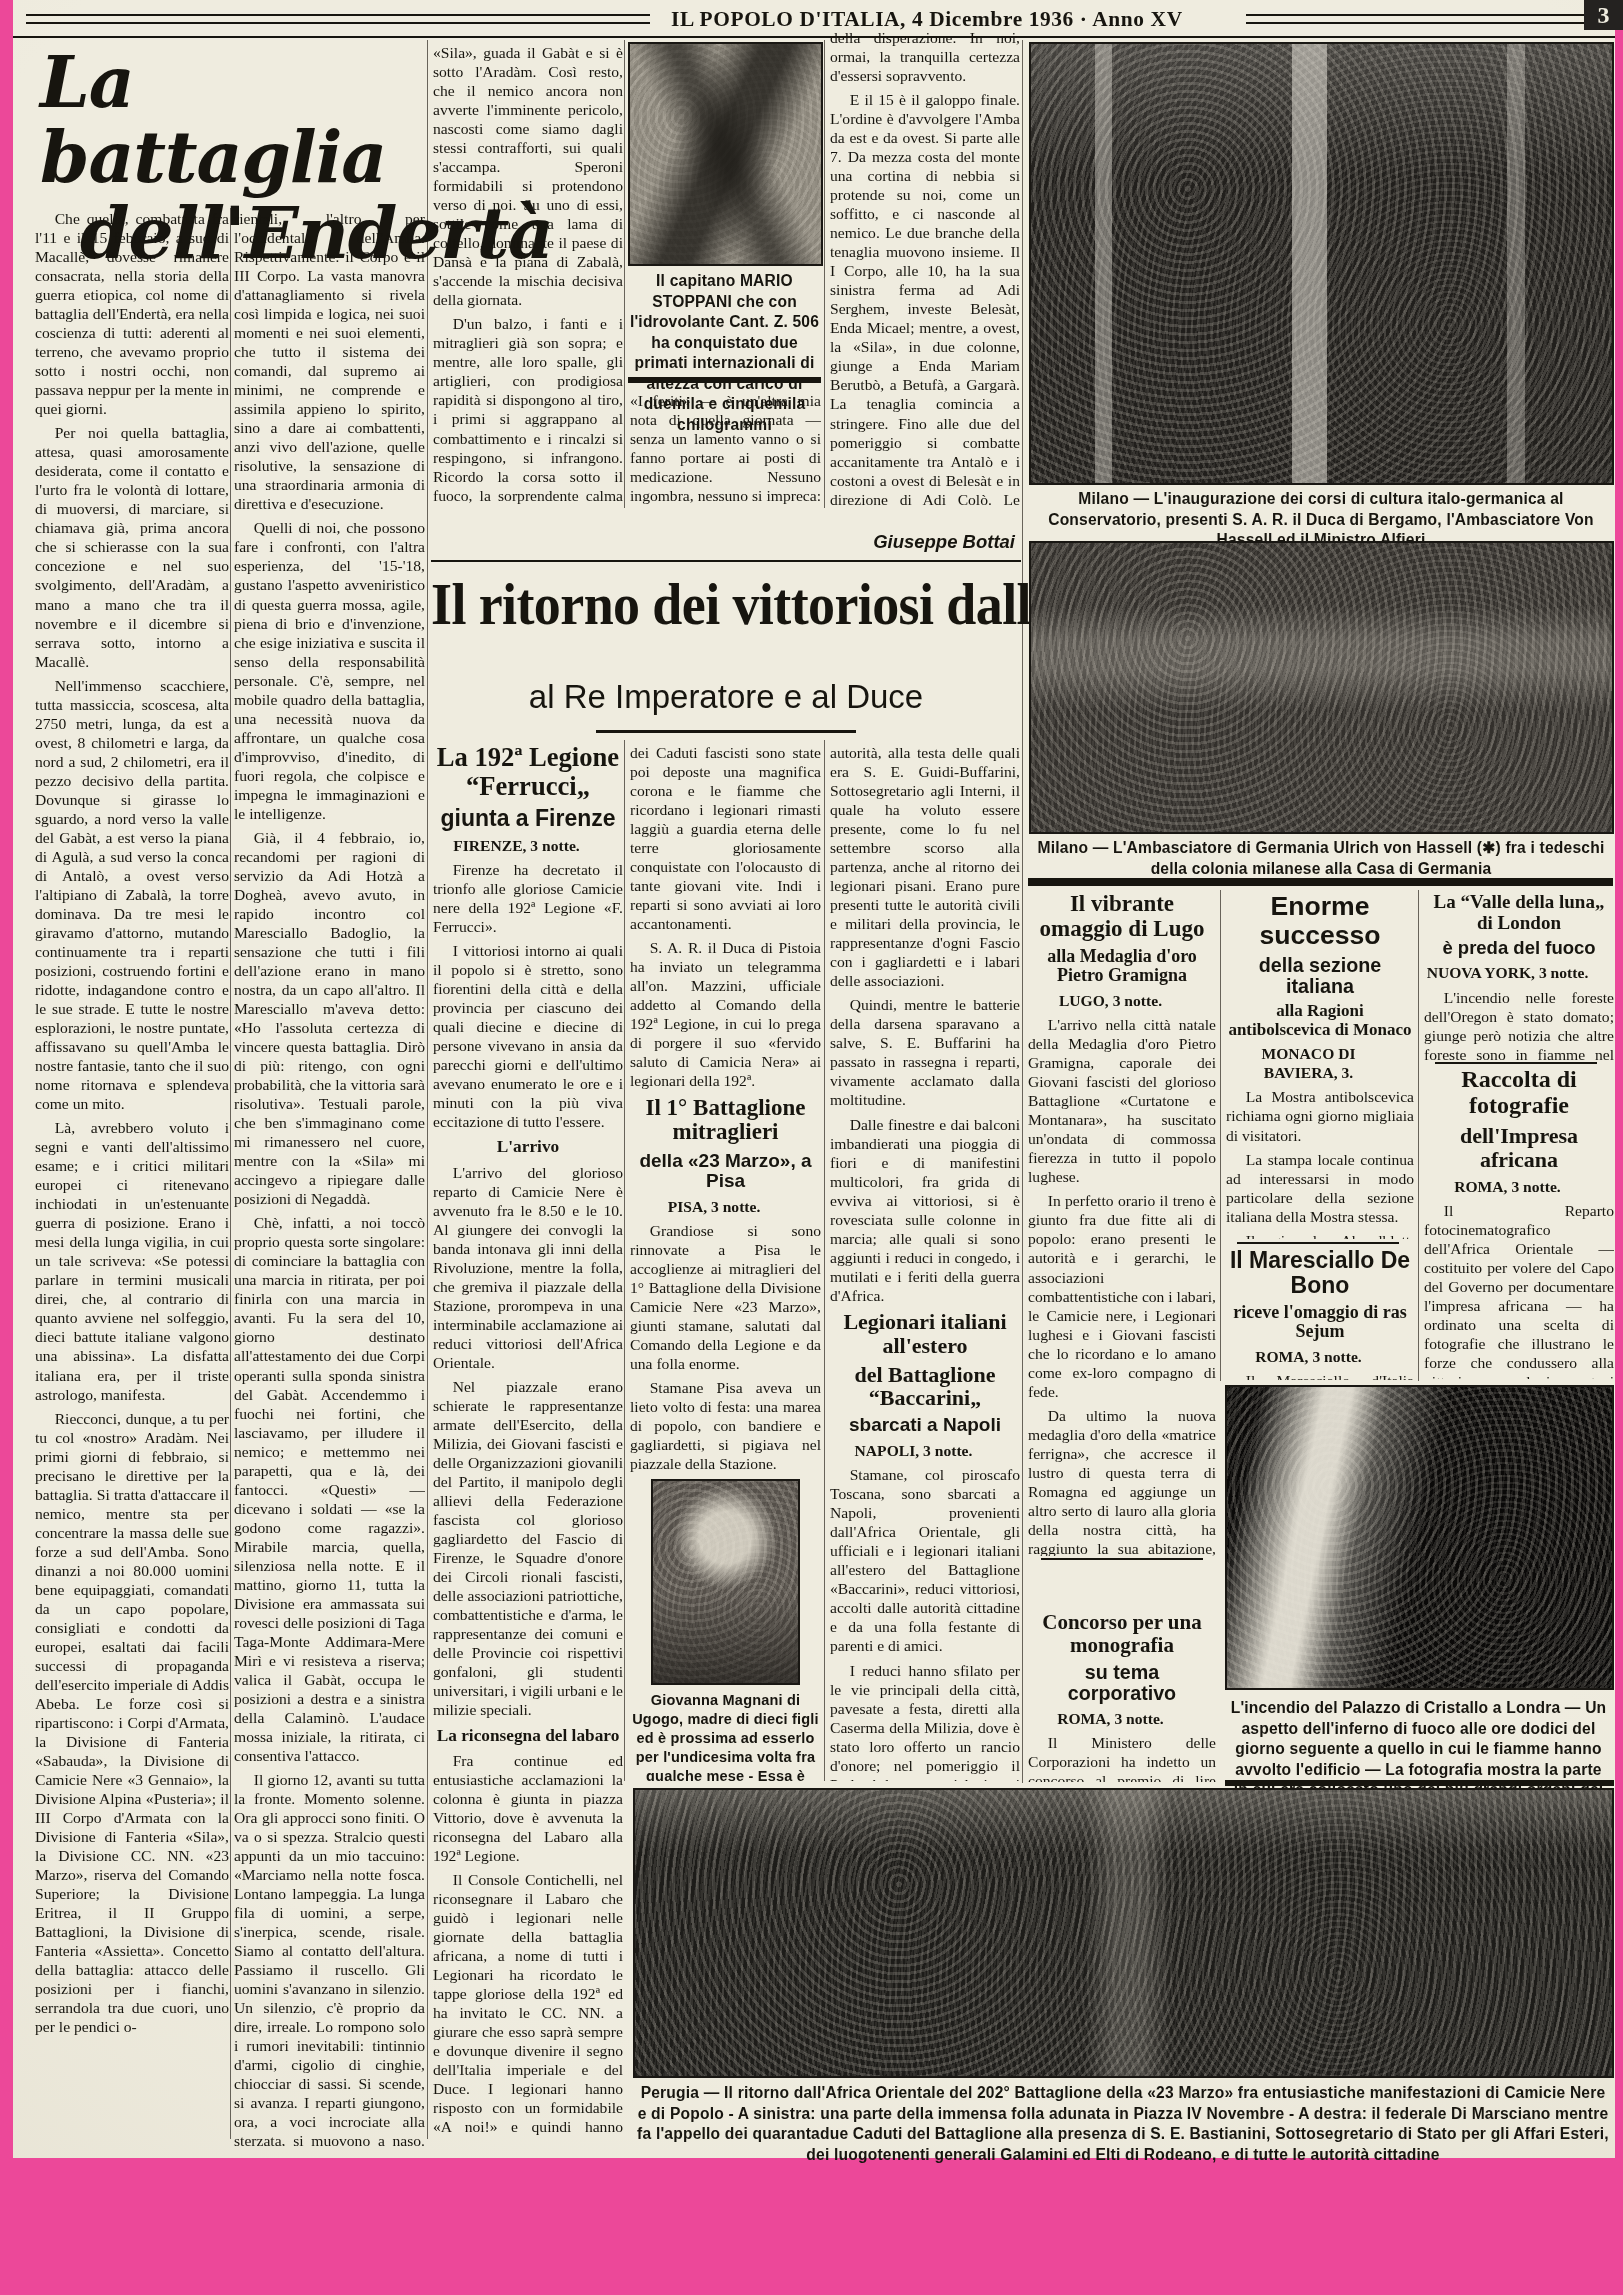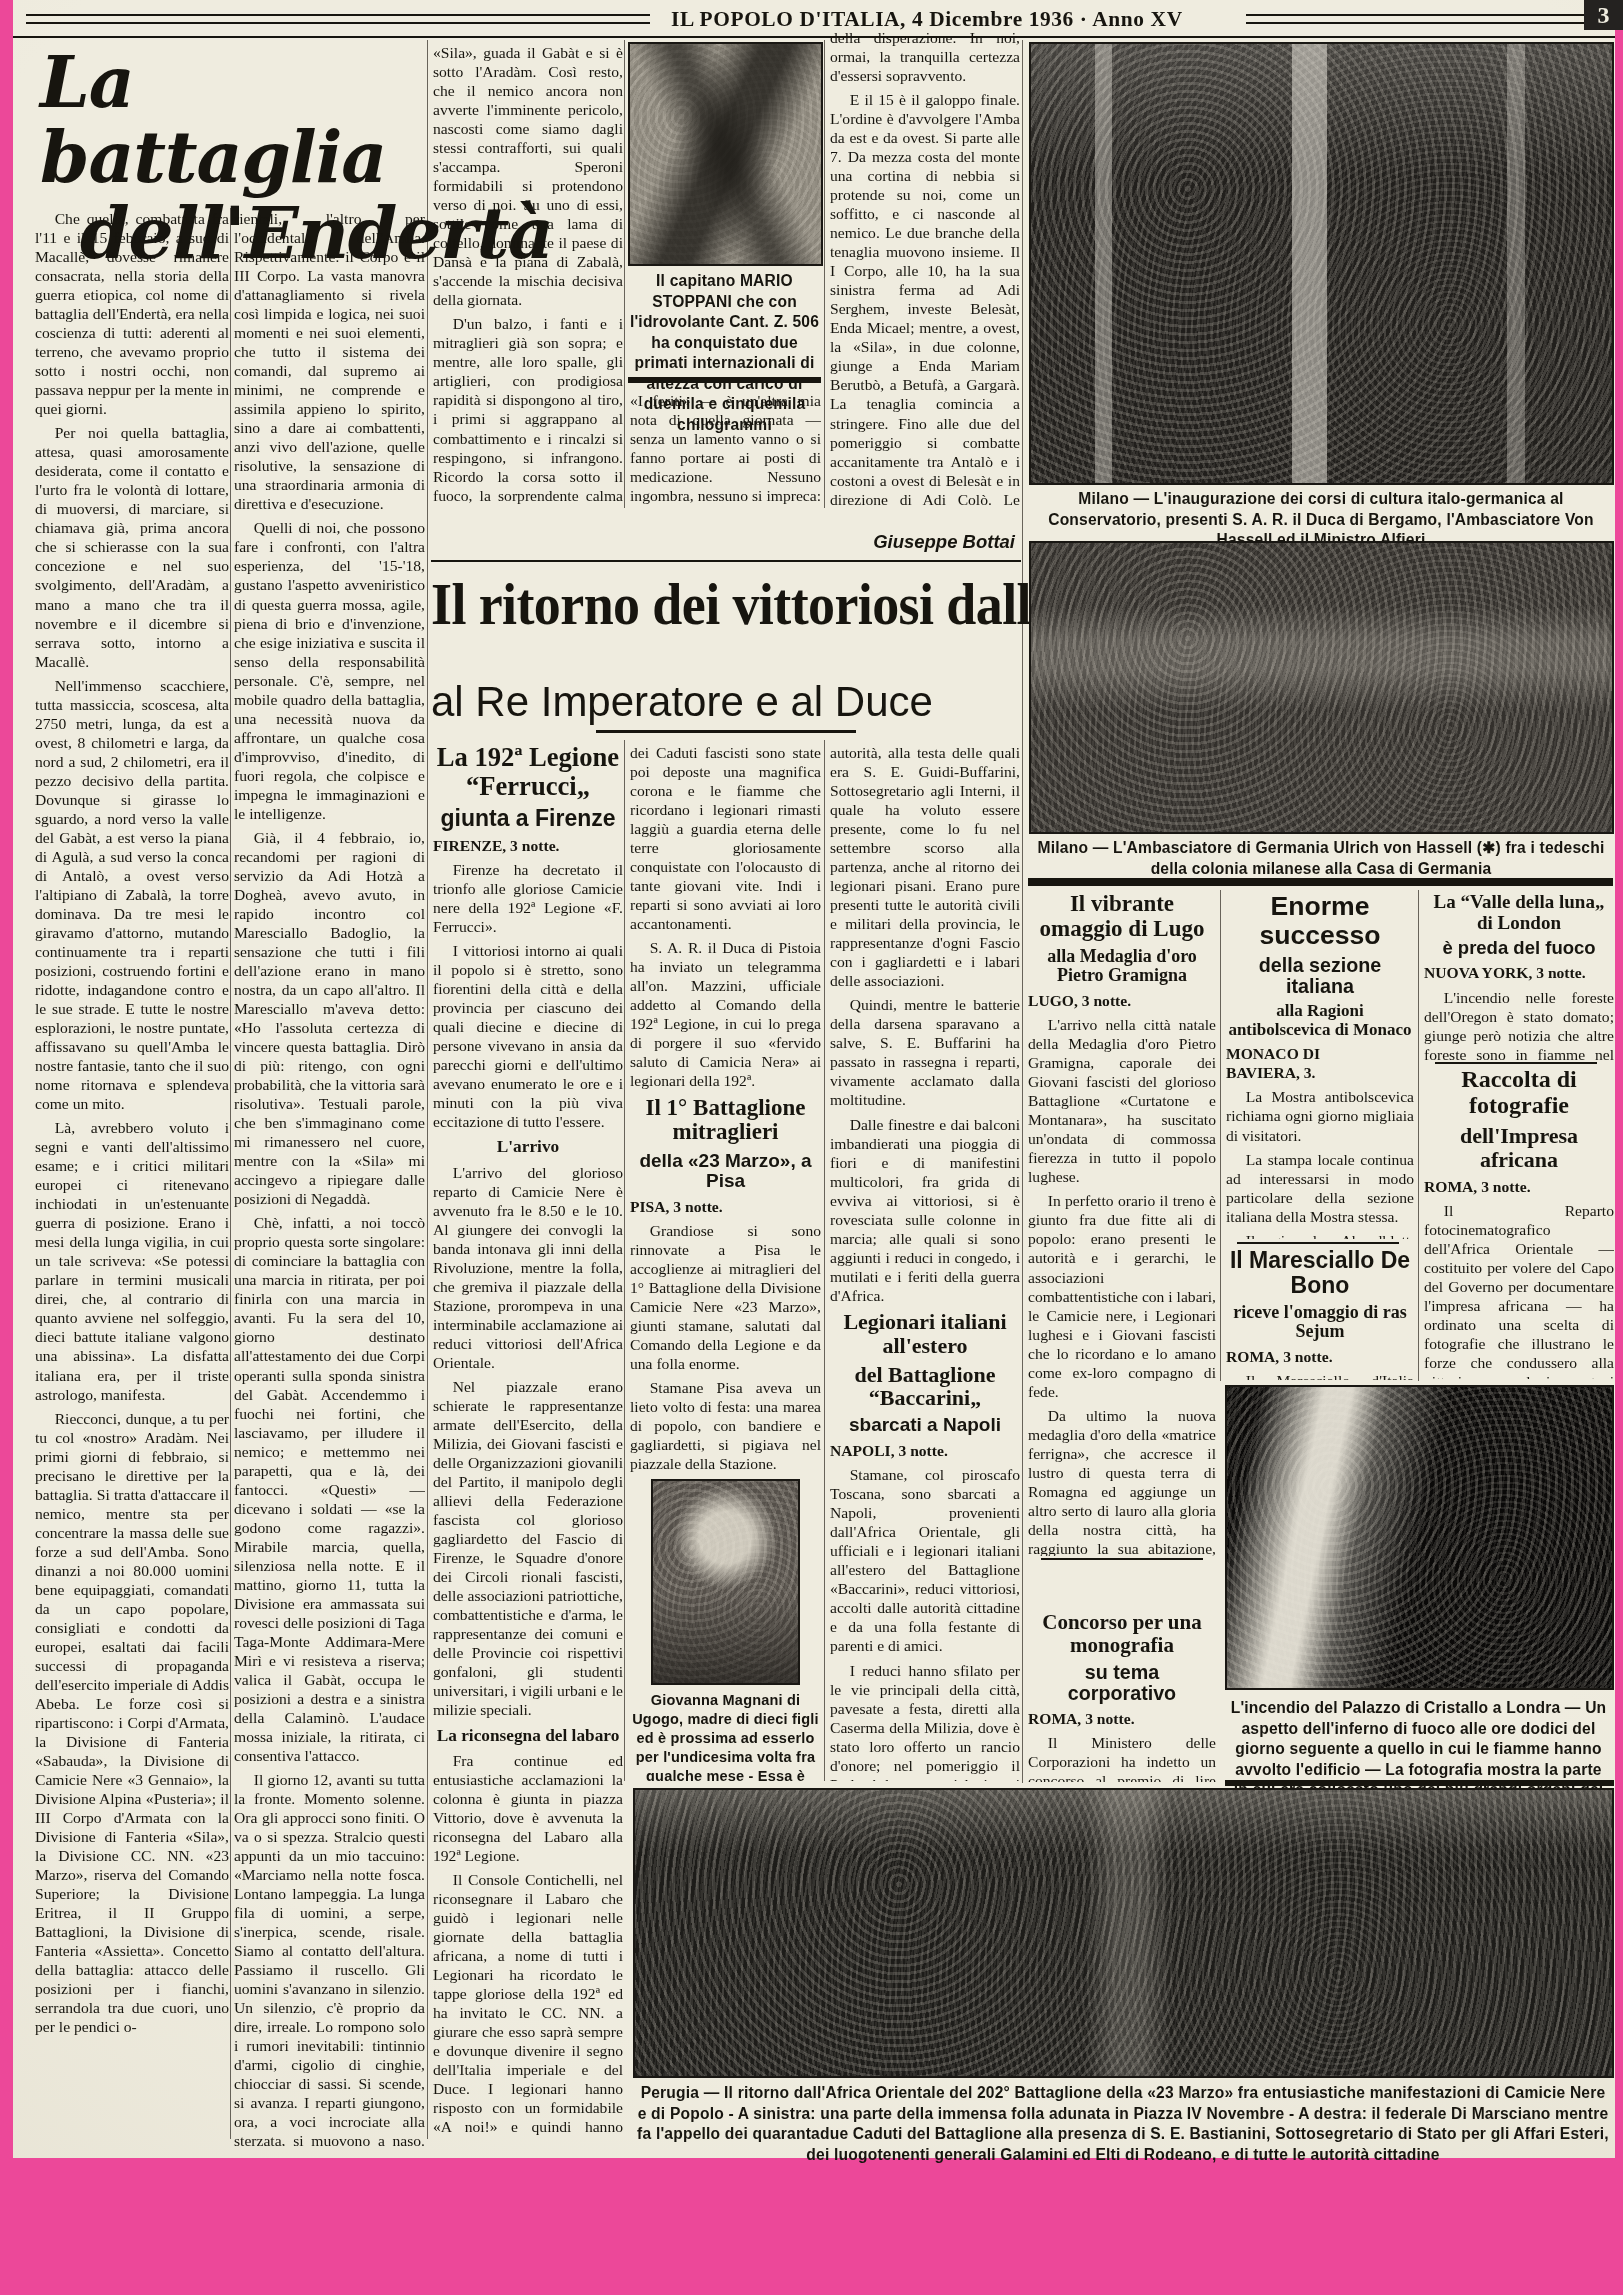--- a/index.html
+++ b/index.html
@@ -9,29 +9,29 @@
          background:radial-gradient(120% 100% at 50% 40%, #efecdf 55%, #e0dbca 100%);}
   .hrule{position:absolute;background:#17150f;}
   .vrule{position:absolute;width:1.2px;background:rgba(30,26,18,.65);}
   .dbl{position:absolute;height:5.8px;border-top:2.3px solid #17150f;border-bottom:2.3px solid #17150f;}
   .masthead{position:absolute;font-weight:bold;font-size:21.4px;letter-spacing:0.6px;white-space:nowrap;}
   .pagenum{position:absolute;background:#242220;color:#efecdf;font-weight:bold;font-size:24px;
            display:flex;align-items:center;justify-content:center;}
   .txtcol{position:absolute;overflow:hidden;font-size:15.6px;line-height:1.22;text-align:justify;}
   .txtcol p{margin:0 0 5.2px;text-indent:19.7px;}
   .txtcol p.nofirst{text-indent:0;}
-  .dl{font-weight:bold;text-align:left;padding-right:23px;text-indent:0 !important;}
+  .dl{font-weight:bold;text-align:center;padding-right:23px;text-indent:0 !important;}
   .subc{text-align:center;font-weight:bold;font-size:17.3px;margin:10.4px 0 5.8px;text-indent:0 !important;}
   .sans{font-family:"Liberation Sans",sans-serif;}
   .h-enderta{position:absolute;font-family:"DejaVu Serif",serif;font-style:italic;font-weight:bold;
              font-size:71px;line-height:1.06;letter-spacing:-1.2px;}
   .h-aoi{position:absolute;text-align:center;font-weight:bold;font-size:54px;letter-spacing:-0.6px;
          transform:scaleY(1.1);transform-origin:top;white-space:nowrap;}
   .h-aoi-s1{position:absolute;text-align:center;font-weight:bold;font-size:36px;white-space:nowrap;}
-  .h-aoi-s2{position:absolute;font-size:42px;white-space:nowrap;}
+  .h-aoi-s2{position:absolute;text-align:center;font-size:33px;white-space:nowrap;}
   .arth{font-weight:bold;text-align:center;line-height:1.08;text-indent:0 !important;margin:3.5px 0;}
   .caption{position:absolute;font-family:"Liberation Sans",sans-serif;font-weight:bold;
            text-align:center;font-size:15.6px;line-height:1.32;letter-spacing:0.2px;}
   .sig{position:absolute;font-family:"Liberation Sans",sans-serif;font-weight:bold;font-style:italic;
        font-size:18.5px;text-align:right;}
   .ph{position:absolute;border:2.3px solid #191713;background-color:#23211e;overflow:hidden;}
   .ph::before{content:"";position:absolute;inset:0;
     background-image:
       repeating-radial-gradient(circle at 27% 33%, rgba(238,232,219,.16) 0 2.9px, transparent 2.9px 8px),
       repeating-radial-gradient(circle at 72% 64%, rgba(238,232,219,.11) 0 2.3px, transparent 2.3px 6.4px),

